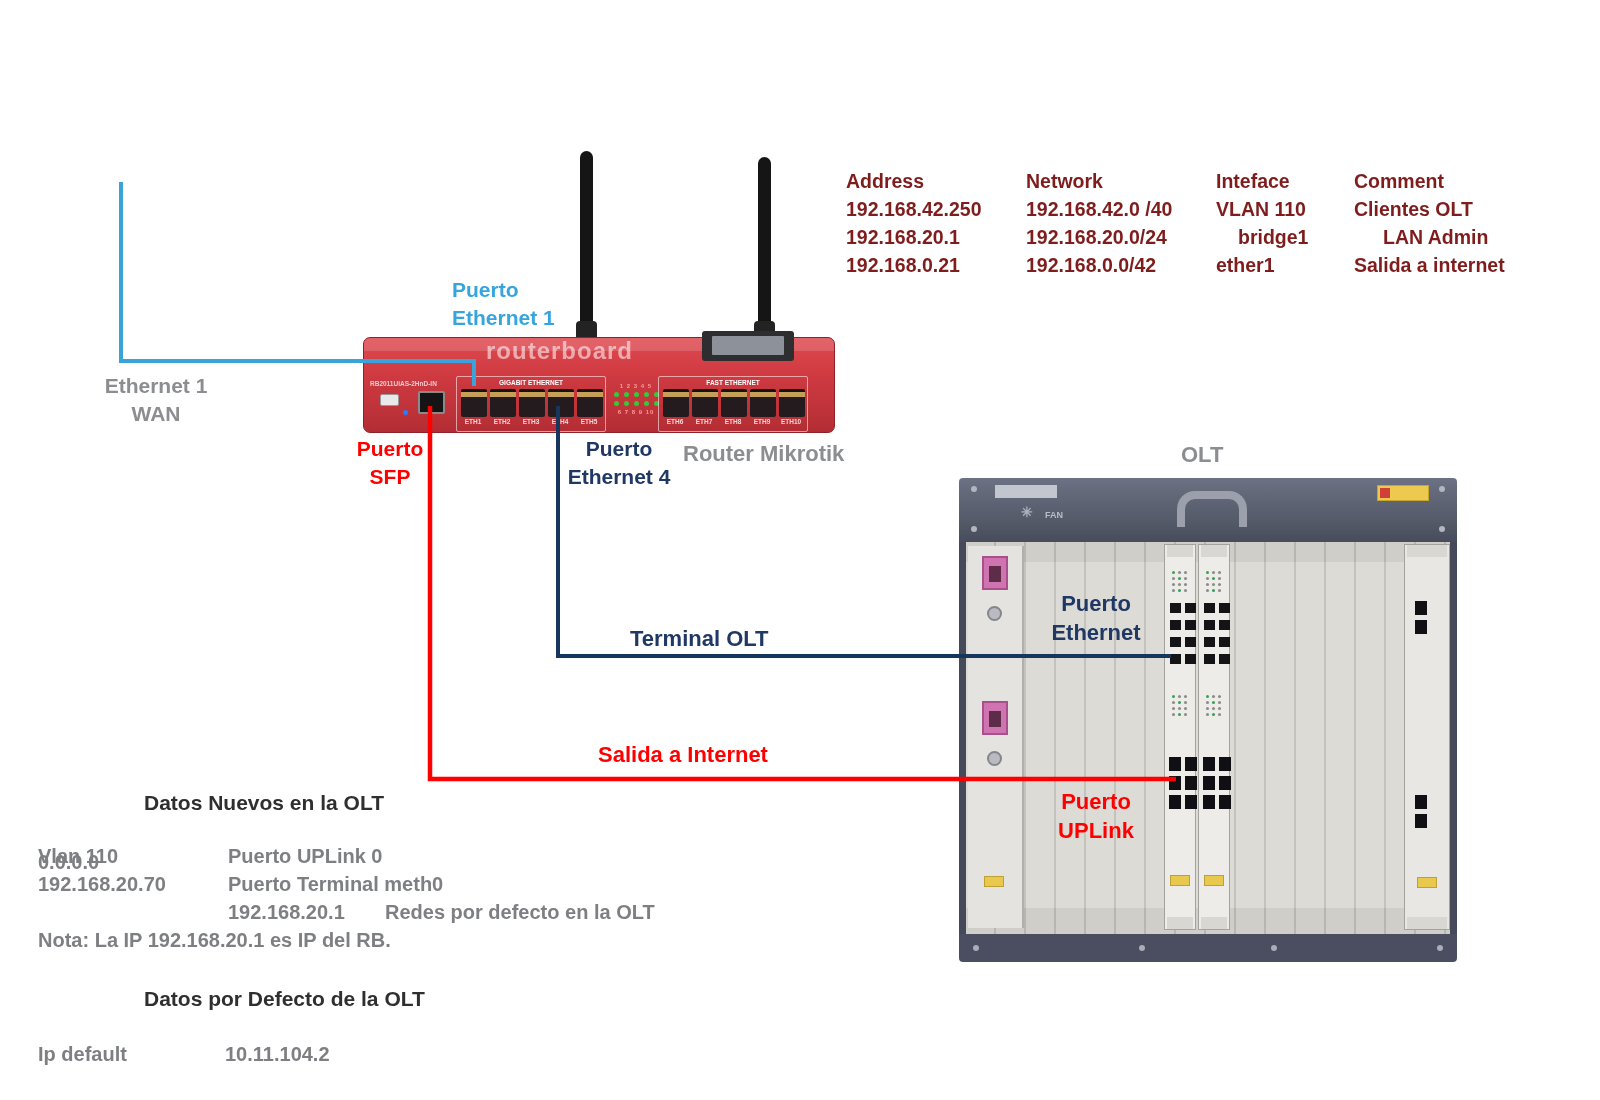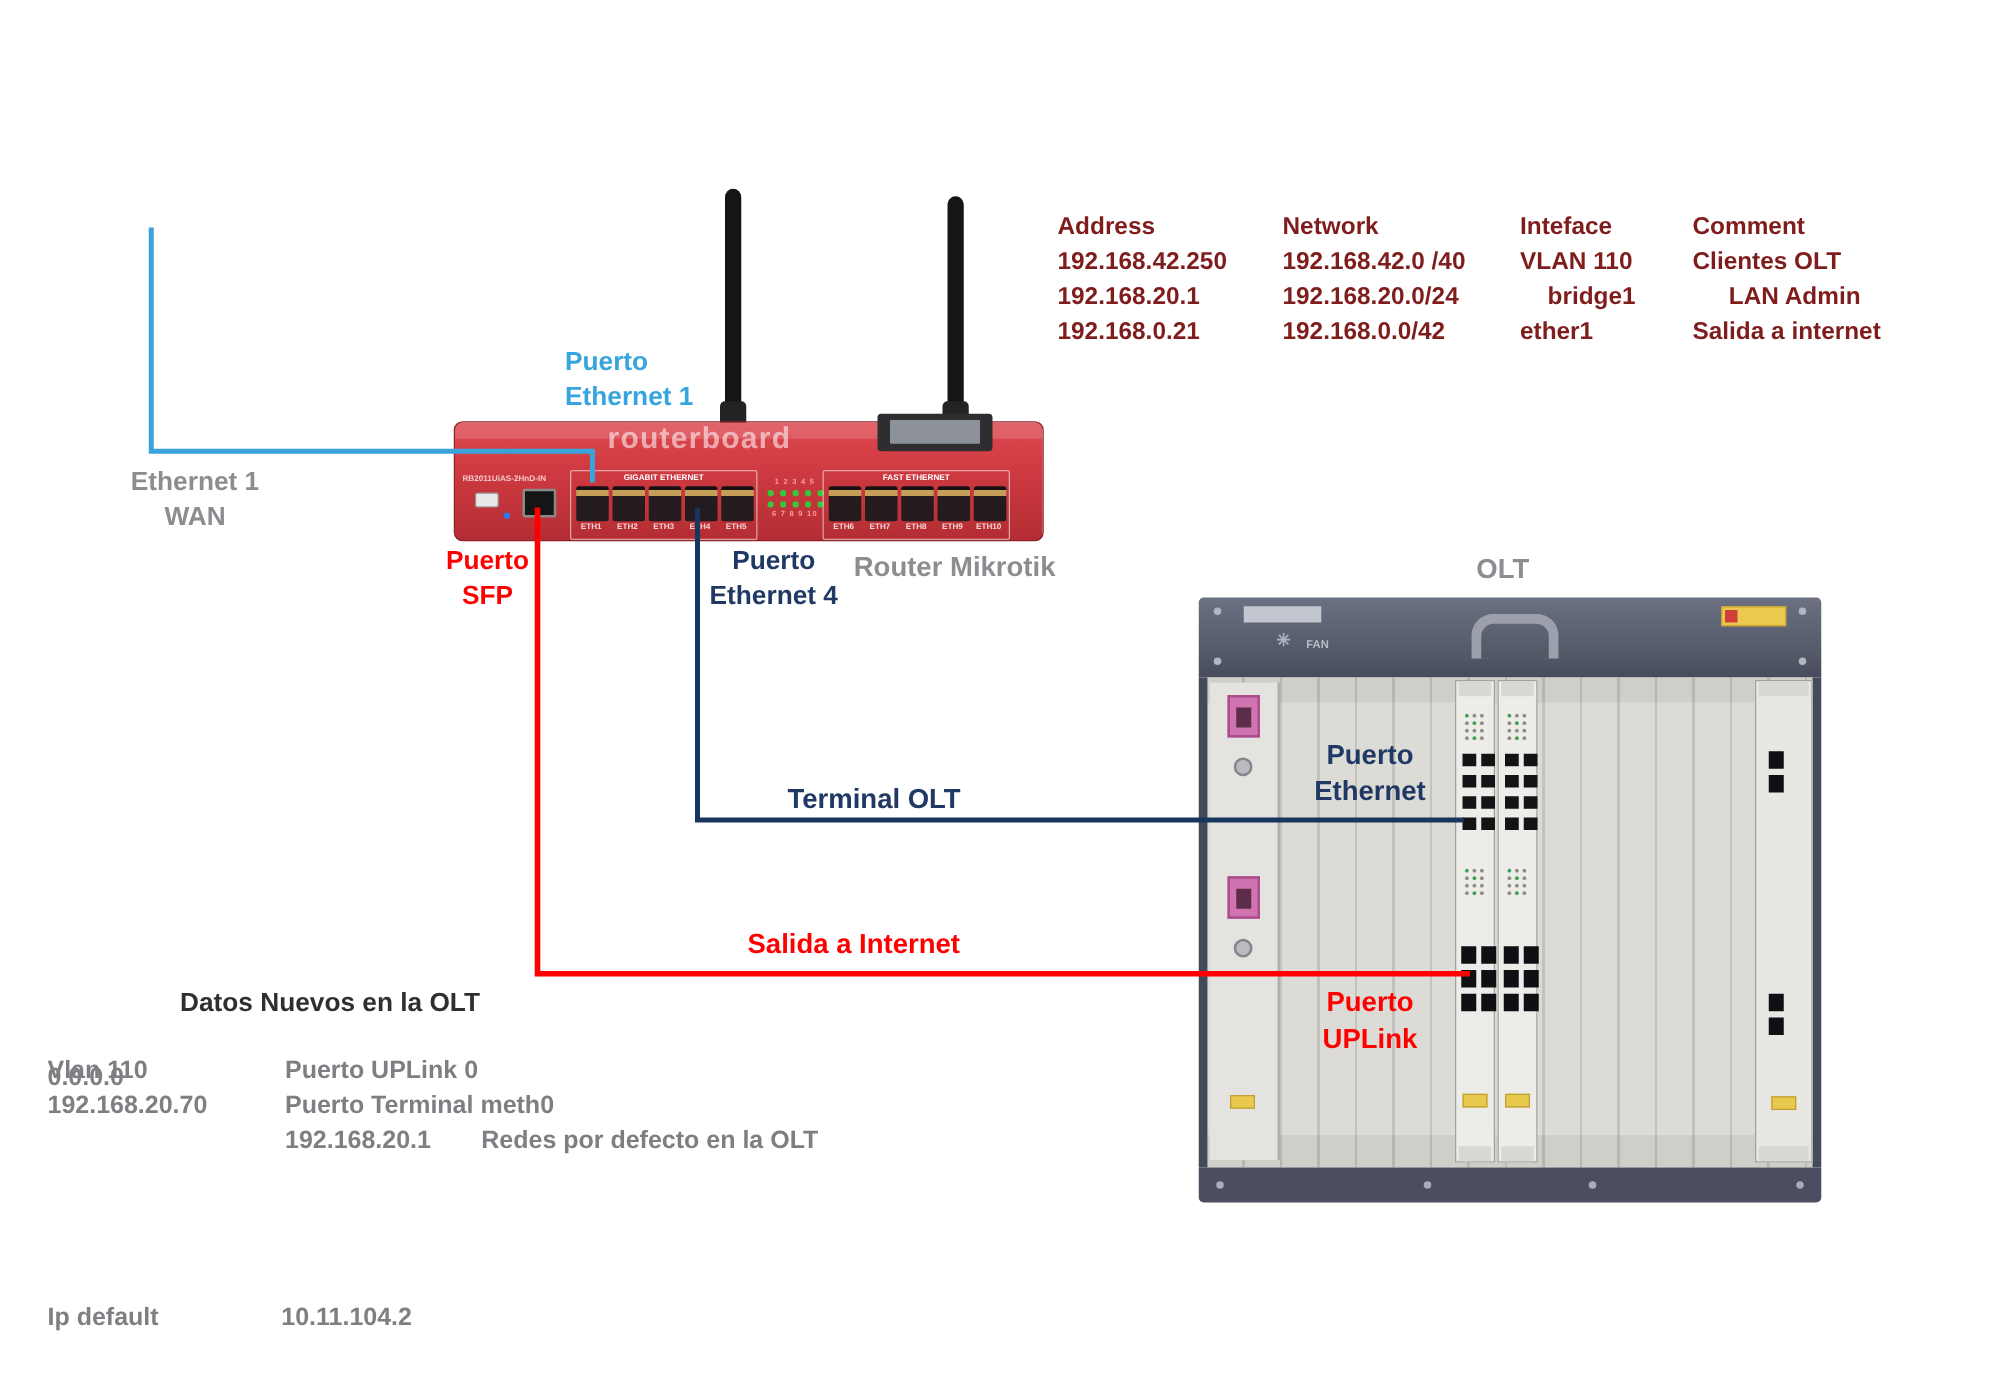--- a/index.html
+++ b/index.html
@@ -283,18 +283,20 @@
   <span class="drow" style="left:38px;top:845px;">Vlan 110</span>
   <span class="drow" style="left:228px;top:845px;">Puerto UPLink 0</span>
 
   <span class="drow" style="left:38px;top:873px;">192.168.20.70</span>
   <span class="drow" style="left:228px;top:873px;">Puerto Terminal meth0</span>
 
   <span class="drow" style="left:38px;top:851px;">0.0.0.0</span>
   <span class="drow" style="left:228px;top:901px;">192.168.20.1</span>
   <span class="drow" style="left:385px;top:901px;">Redes  por defecto en la OLT</span>
 
-
+  <span class="drow" style="left:38px;top:929px;">Nota: La IP 192.168.20.1 es IP del RB.</span>
+
+  <div class="lbl c-dark" style="left:144px;top:985px;font-size:21px;z-index:10;">Datos por Defecto de la OLT</div>
 
   <span class="drow" style="left:38px;top:1043px;">Ip default</span>
   <span class="drow" style="left:225px;top:1043px;">10.11.104.2</span>
 
 </div>
 
 </body></html>

